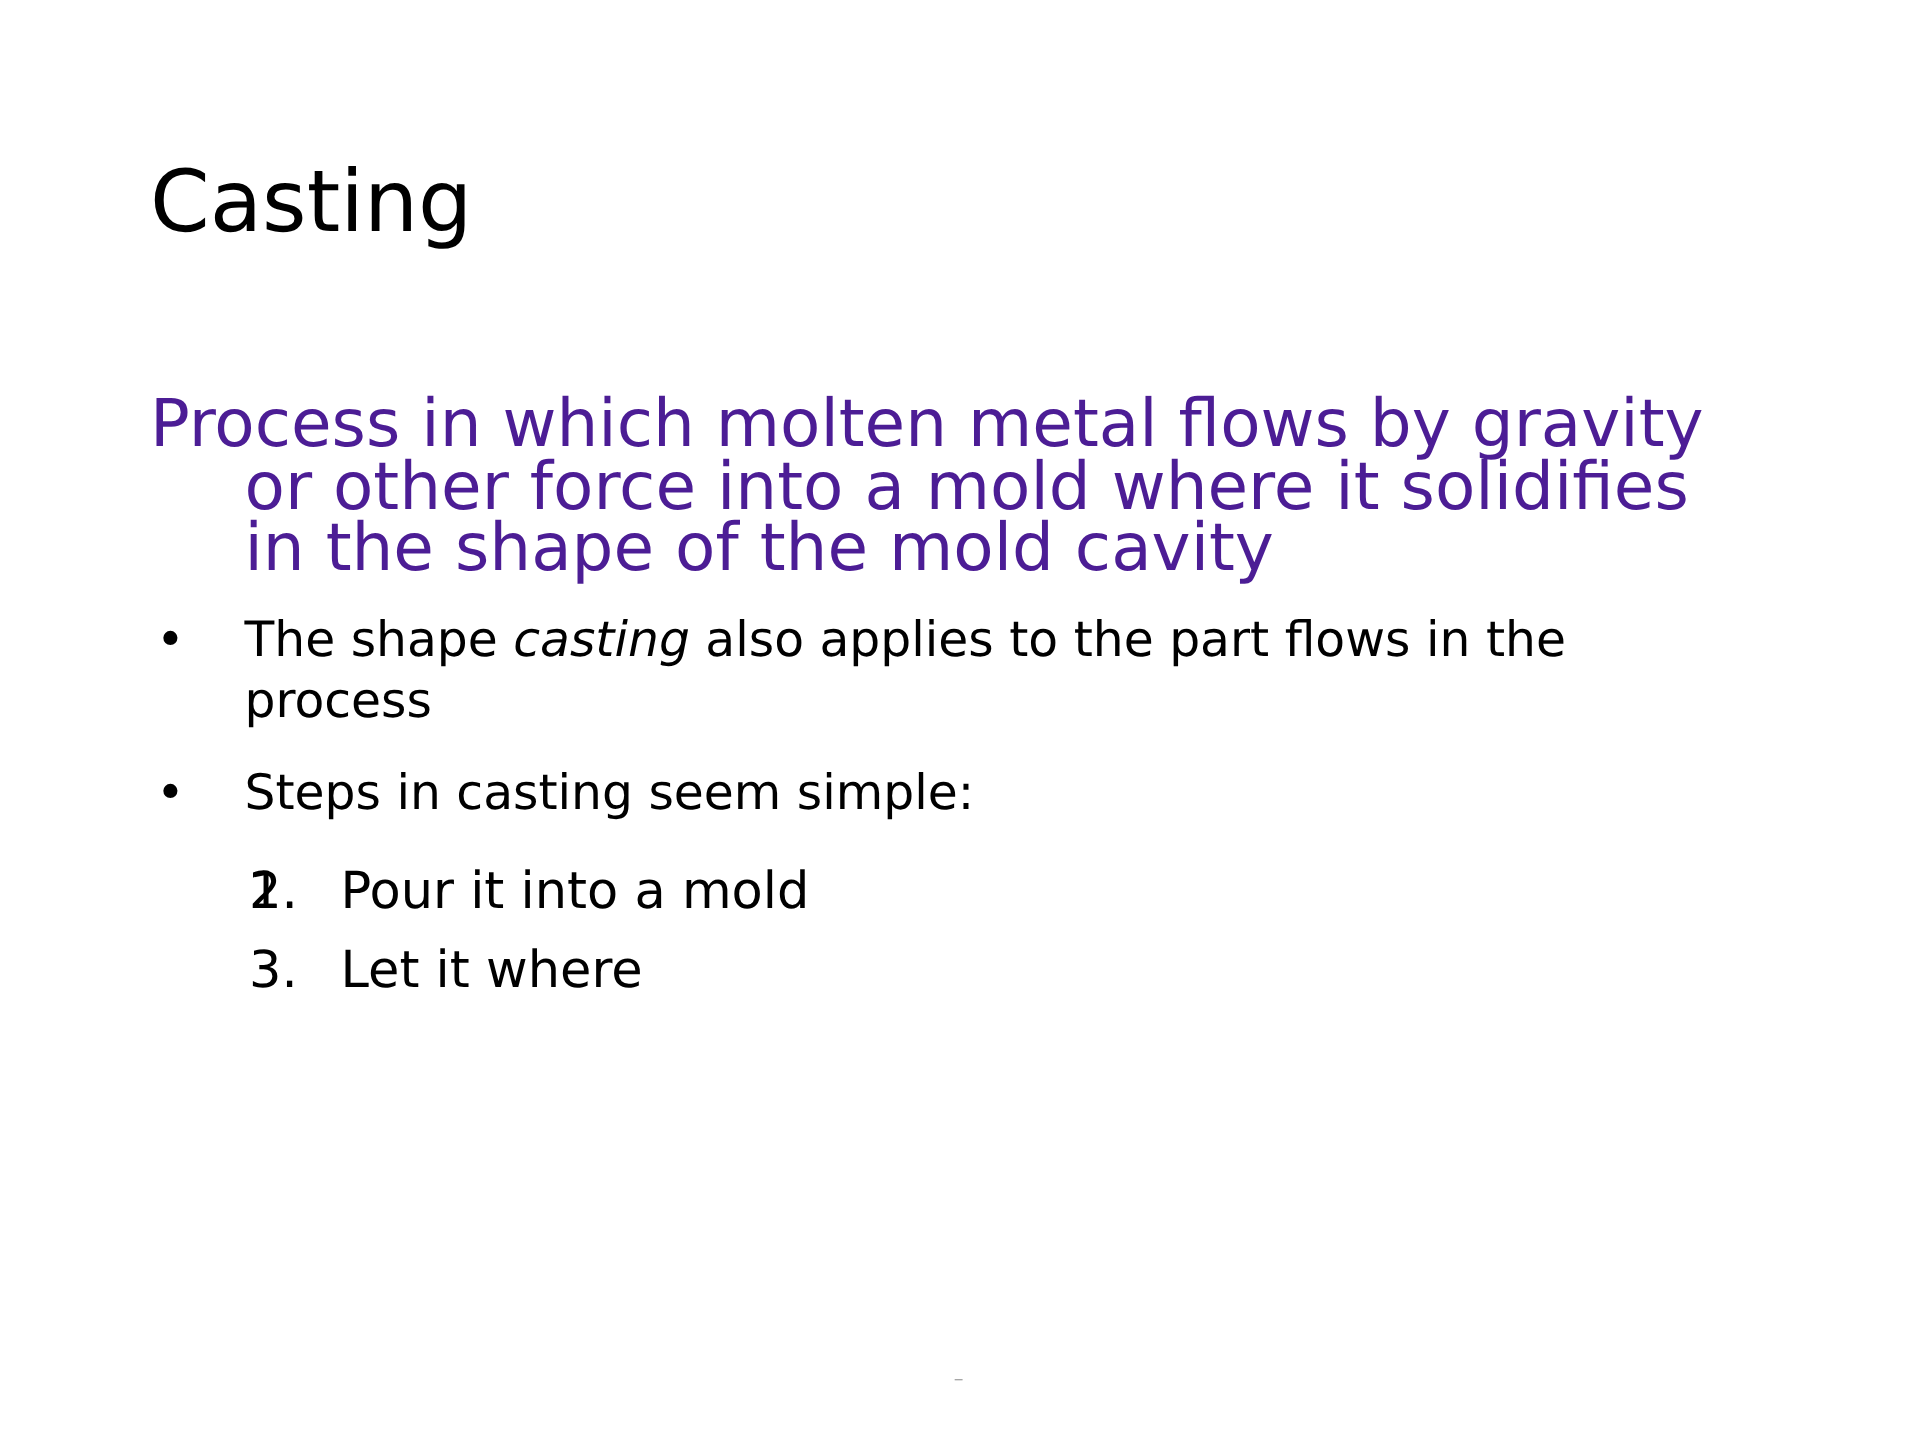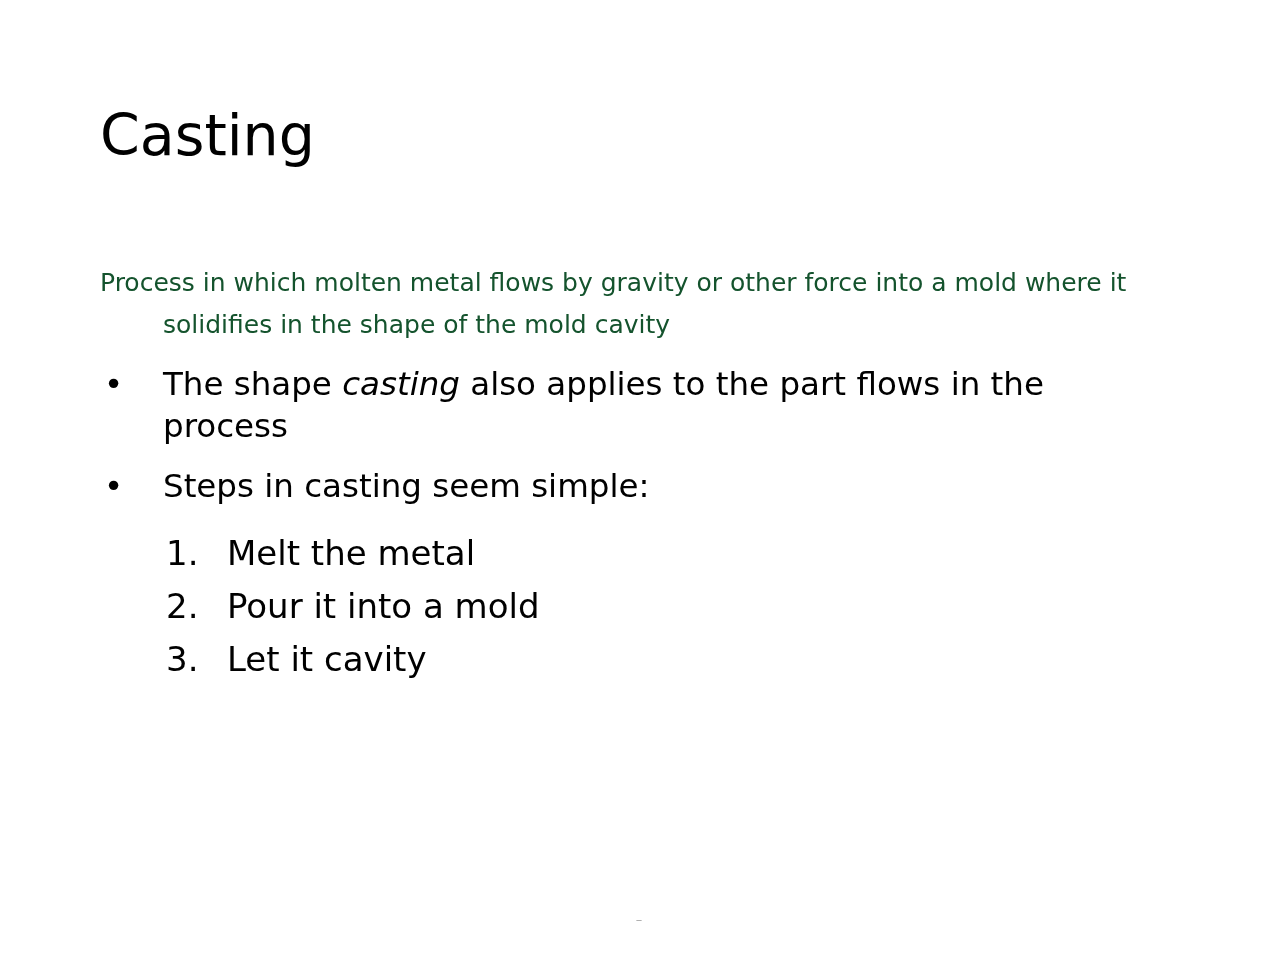--- a/index.html
+++ b/index.html
@@ -45,26 +45,26 @@
   .body-block {
     position: absolute;
     left: 100px;
     top: 262px;
     width: 1075px;
   }
 
   
   .para {
     position: relative;
-    font-size: 25px;
+    font-size: 44px;
     line-height: 41.5px;
     padding-left: 63px;
     text-indent: -63px;
     margin: 0 0 19px 0;
-    color: #14532d;
+    color: #4c1d95;
   }
 
   
   .bullet-item {
     position: relative;
     font-size: 32.5px;
     line-height: 41.5px;
     padding-left: 63px;
     margin: 0 0 19px 0;
     color: #000000;
@@ -146,29 +146,28 @@
     </div>
 
     <div class="bullet-item">
       <span class="bullet-glyph">•</span>
       <span class="bullet-text">Steps in casting seem simple:</span>
     </div>
 
     <ol class="num-list">
       <li class="num-item">
         <span class="num-marker">1.</span>
-        <span class="num-text">Melt the metal</span>
       </li>
       <li class="num-item">
         <span class="num-marker">2.</span>
         <span class="num-text">Pour it into a mold</span>
       </li>
       <li class="num-item">
         <span class="num-marker">3.</span>
-        <span class="num-text">Let it cavity</span>
+        <span class="num-text">Let it where</span>
       </li>
     </ol>
 
   </div>
 
   <div class="footer-mark">–</div>
 
 </div>
 
 </body></html>

